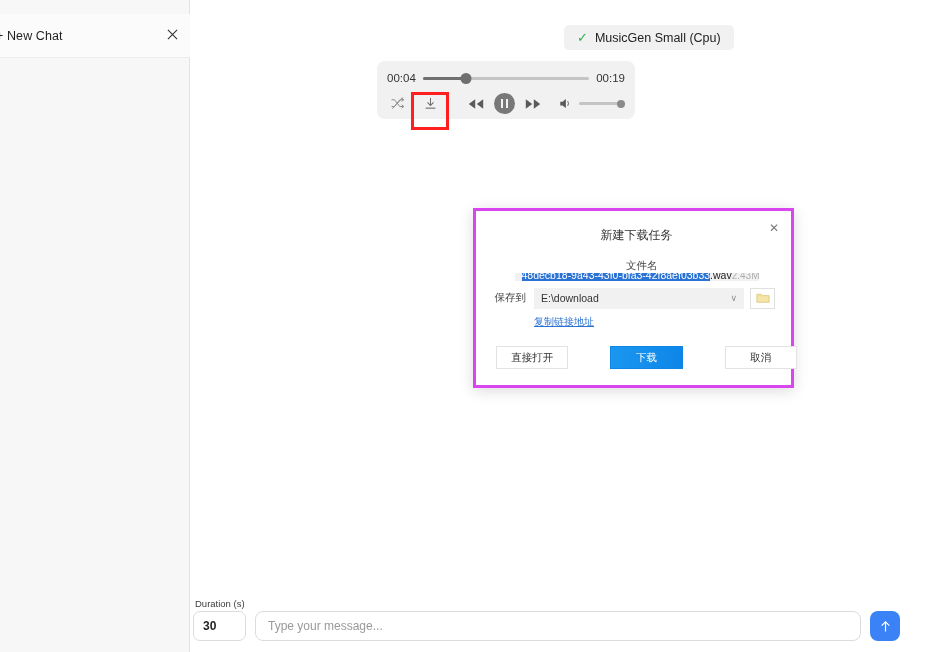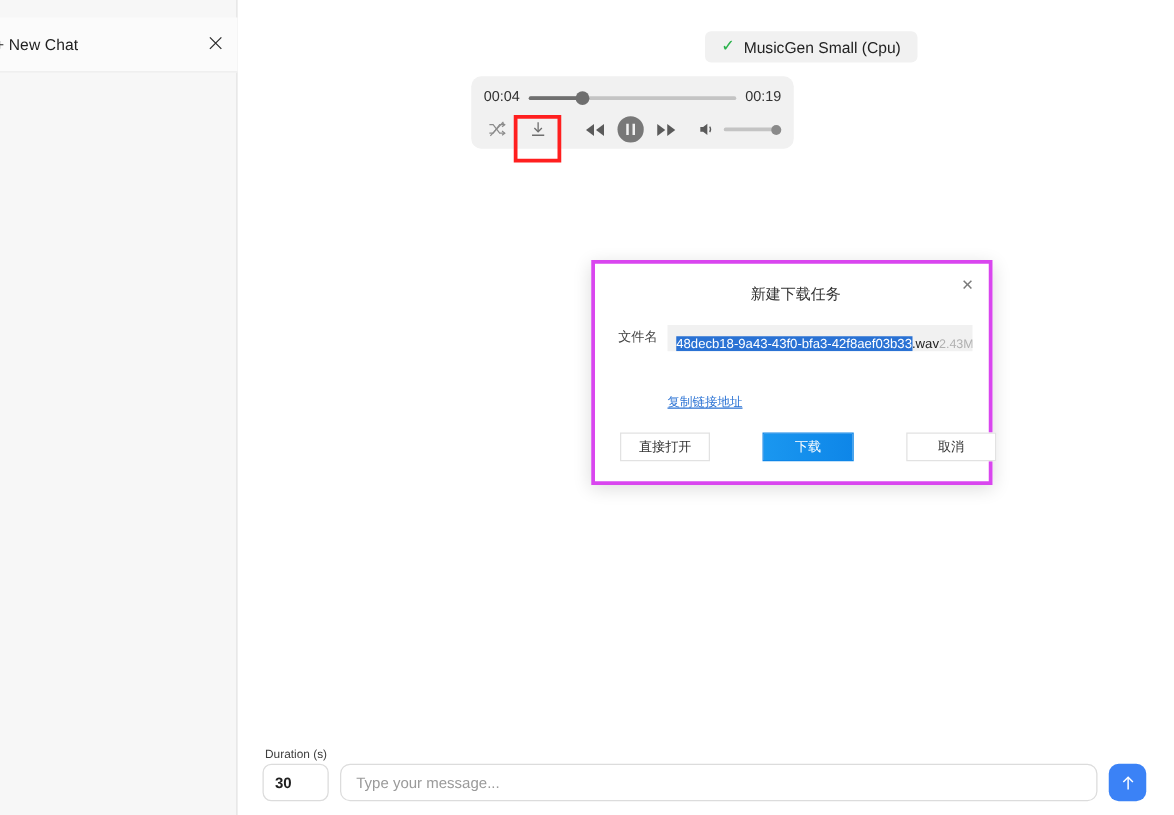--- a/index.html
+++ b/index.html
@@ -258,21 +258,21 @@
     font-family: "DejaVu Sans", sans-serif;
   }
   .dlg-row {
     position: absolute;
     left: 0;
     width: 321px;
     height: 22px;
     display: flex;
     align-items: center;
   }
-  #row-filename { top: 48px; }
+  #row-filename { top: 48px; flex-direction: column; }
   #row-path { top: 76px; }
   .dlg-label {
     width: 58px;
     text-align: right;
     padding-right: 8px;
     font-size: 10.5px;
     color: #444;
     box-sizing: border-box;
     font-family: "DejaVu Sans", sans-serif;
   }
@@ -376,21 +376,20 @@
   
   #composer {
     position: absolute;
     left: 193px;
     bottom: 11px;
     width: 707px;
     height: 46px;
     display: flex;
     align-items: flex-end;
     gap: 9px;
-    margin-left: 17px;
   }
   #duration-group {
     display: flex;
     flex-direction: column;
     gap: 2px;
   }
   #duration-label {
     font-size: 9.5px;
     color: #3d3d3d;
     padding-left: 2px;
@@ -536,20 +535,33 @@
 
   <div class="dlg-row" id="row-filename">
     <div class="dlg-label">文件名</div>
     <div id="filename-field">
       <span id="filename-sel">48decb18-9a43-43f0-bfa3-42f8aef03b33</span>
         <span id="filename-ext">.wav</span>
       <span id="filesize">2.43MB</span>
     </div>
   </div>
 
+  <div class="dlg-row" id="row-path">
+    <div class="dlg-label">保存到</div>
+    <div id="path-field">
+      <span>E:\download</span>
+      <span id="path-caret">∨</span>
+    </div>
+    <div id="folder-btn">
+      <svg width="14" height="12" viewBox="0 0 16 13">
+        <path d="M1 2.2 H6 L7.3 3.8 H15 V11.4 H1 Z" fill="#f5e6a8" stroke="#d9c377" stroke-width="0.9"></path>
+        <path d="M1 2.2 H6 L7.3 3.8 H1 Z" fill="#eedd93"></path>
+      </svg>
+    </div>
+  </div>
 
   <div id="copy-link">复制链接地址</div>
 
   <div id="dlg-buttons">
     <div class="dlg-btn secondary">直接打开</div>
     <div class="dlg-btn primary">下载</div>
     <div class="dlg-btn secondary">取消</div>
   </div>
 </div>
 

